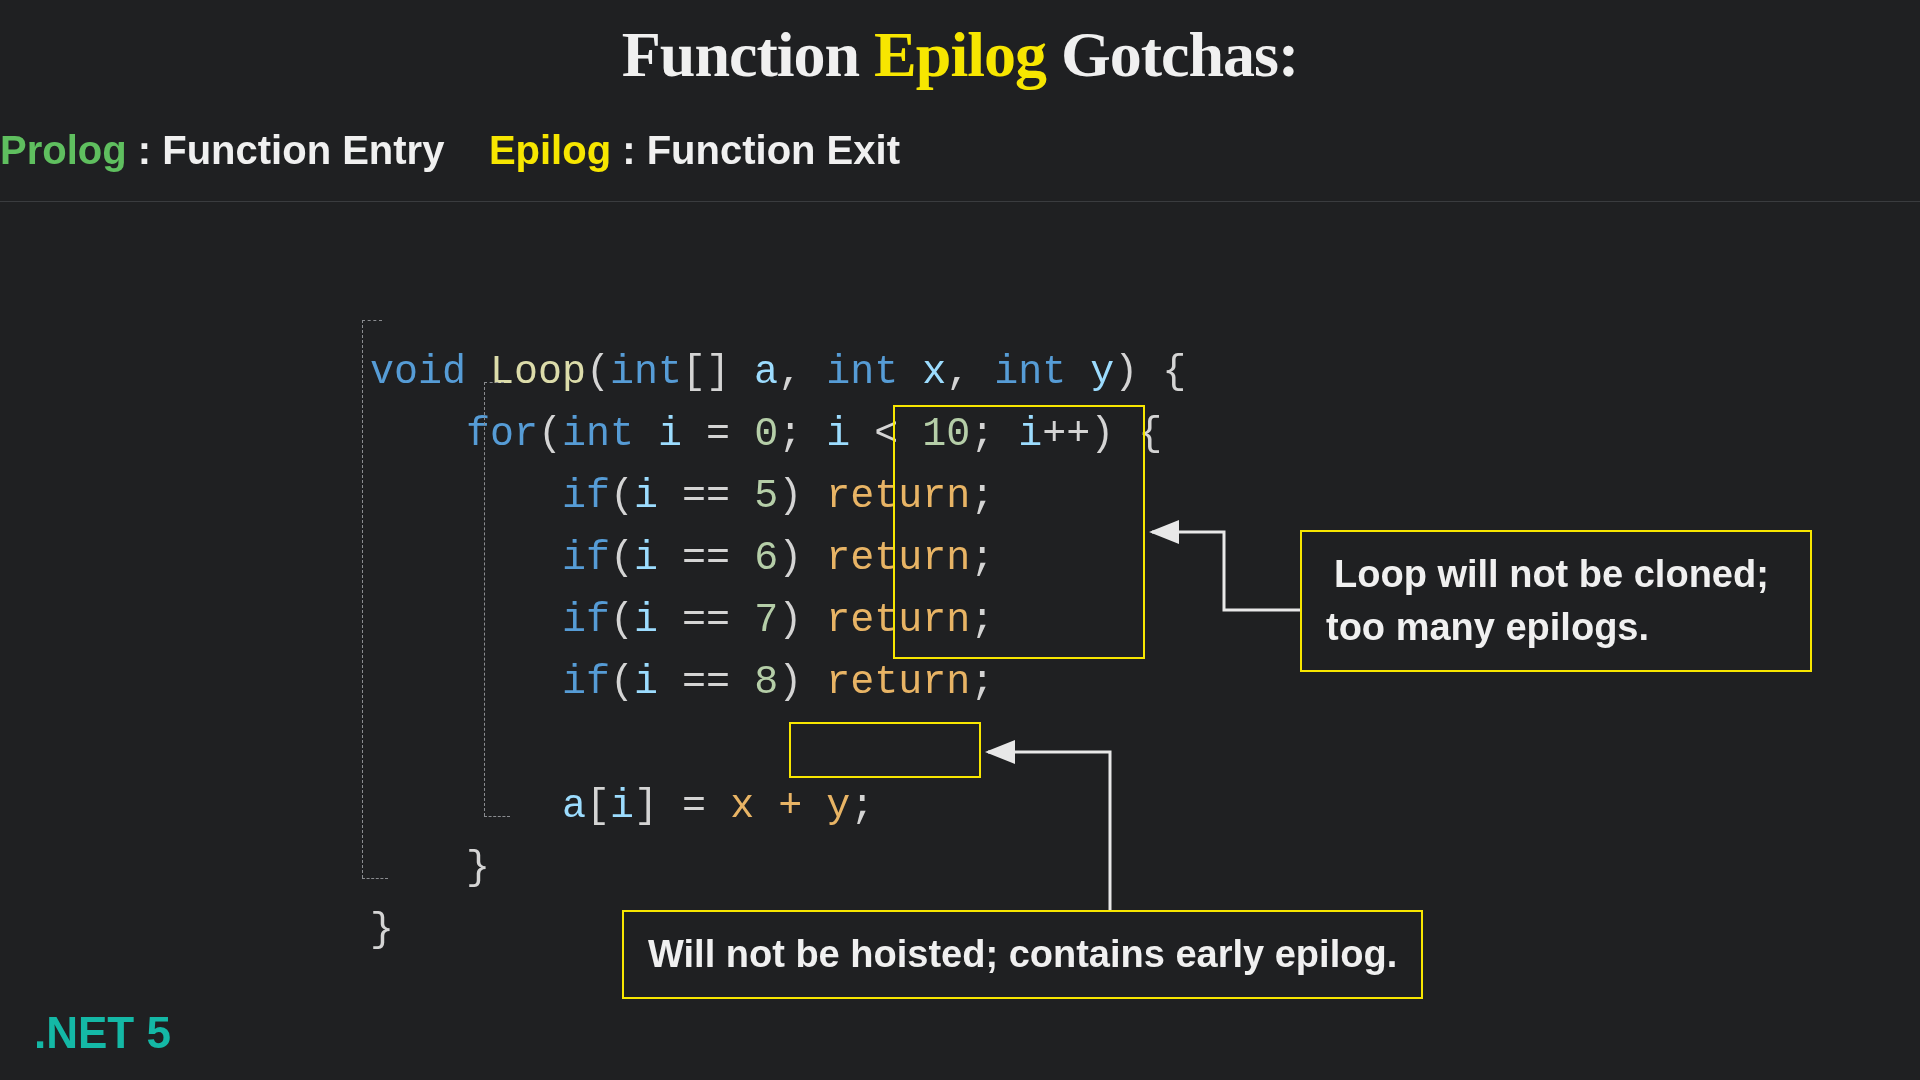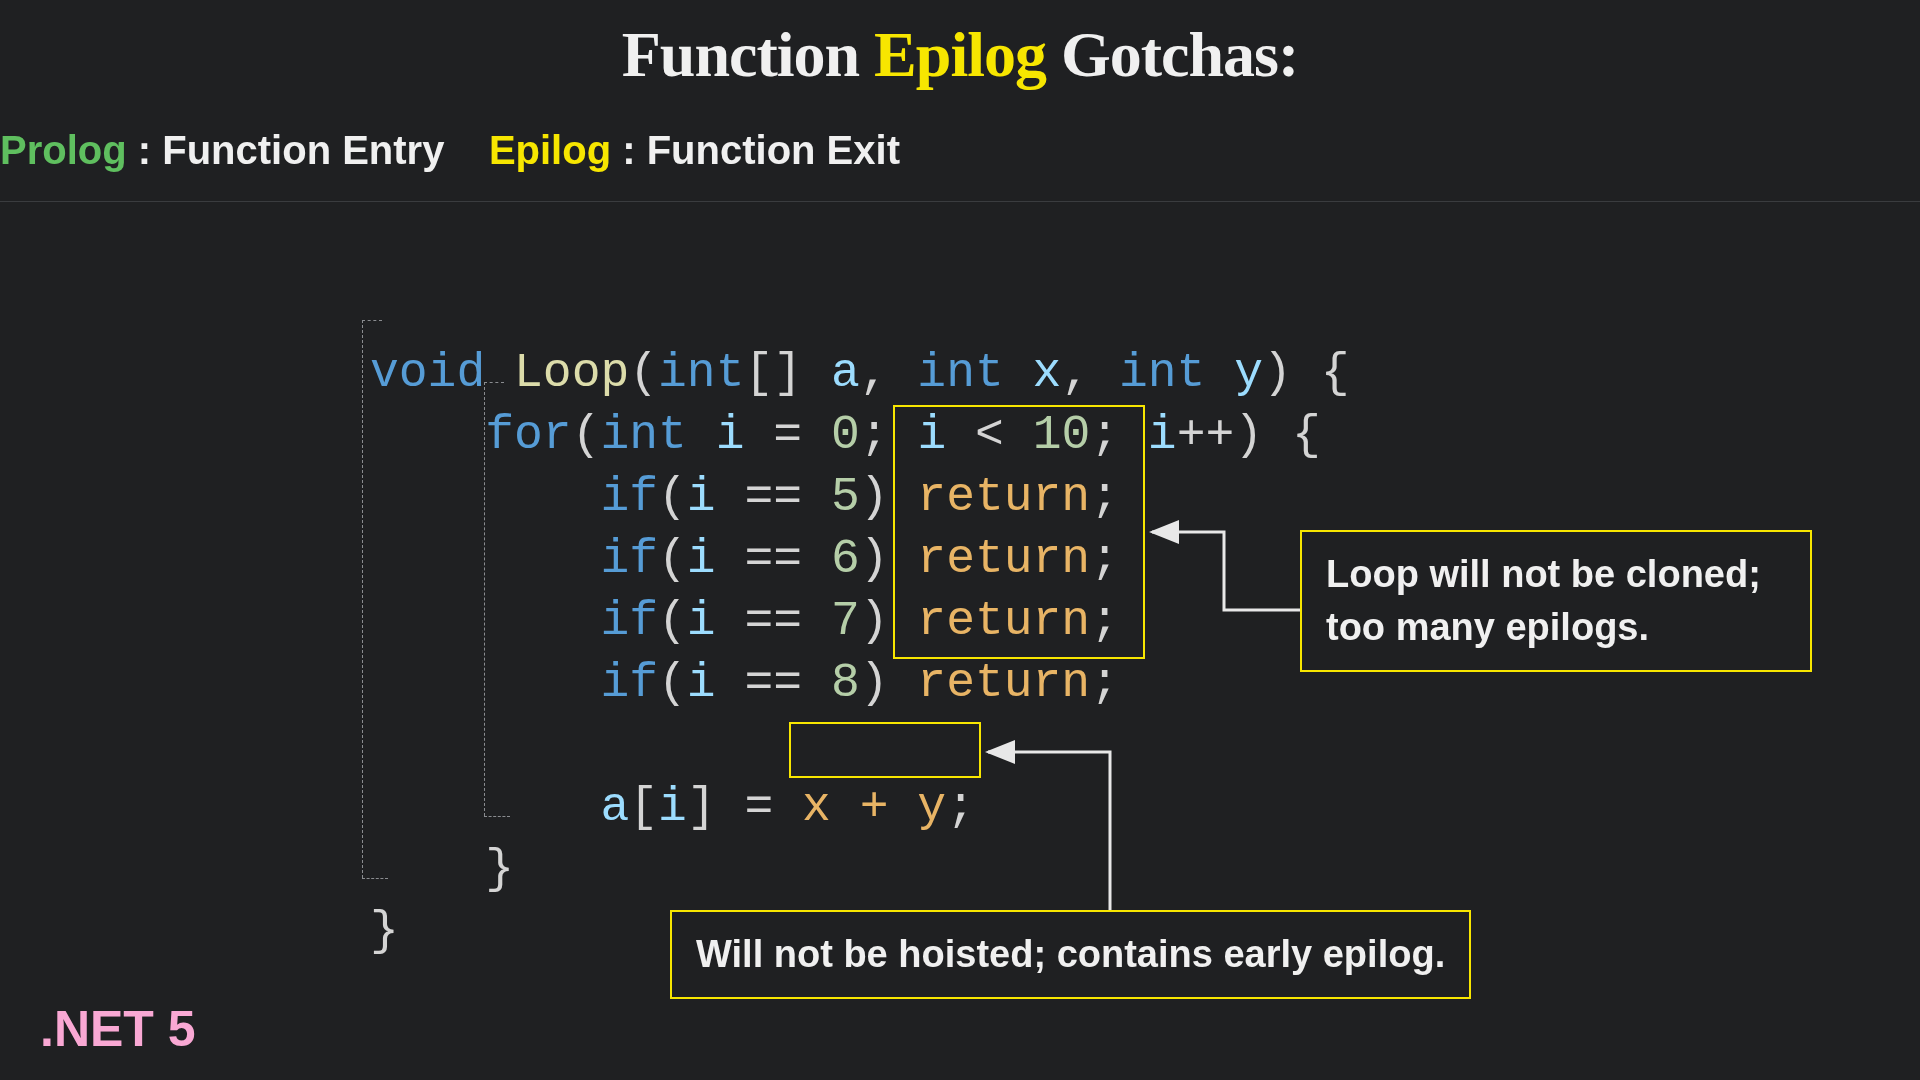--- a/index.html
+++ b/index.html
@@ -34,21 +34,21 @@
   .divider {
     margin-top: 28px;
     border: none;
     border-top: 1px solid #3a3c3f;
   }
   .code-area {
     position: absolute;
     left: 370px;
     top: 280px;
     font-family: "Consolas", "Menlo", "Courier New", monospace;
-    font-size: 48px;
+    font-size: 40px;
     line-height: 62px;
     white-space: pre;
     color: #d4d4d4;
   }
   .kw { color: #569cd6; }
   .fn { color: #dcdcaa; }
   .num { color: #b5cea8; }
   .var { color: #9cdcfe; }
   .ret { color: #e8b465; }
   .expr { color: #e8b465; }
@@ -71,25 +71,25 @@
     font-family: "Segoe UI", "Helvetica Neue", Arial, sans-serif;
   }
   svg.arrows {
     position: absolute;
     left: 0; top: 0;
     width: 1920px; height: 1080px;
     pointer-events: none;
   }
   .footer {
     position: absolute;
-    left: 40px;
+    left: 34px;
     bottom: 22px;
-    font-size: 50px;
+    font-size: 44px;
     font-weight: 800;
-    color: #f9a8d4;
+    color: #14b8a6;
   }
   
   .guide {
     position: absolute;
     border-left: 1px dashed #8a8c90;
   }
   .guide-h {
     position: absolute;
     border-top: 1px dashed #8a8c90;
   }
@@ -126,23 +126,23 @@
 <div class="guide-h" style="left:362px; top:878px; width:26px;"></div>
 <div class="guide-h" style="left:362px; top:320px; width:20px;"></div>
 
 <div class="guide" style="left:484px; top:382px; height:434px;"></div>
 <div class="guide-h" style="left:484px; top:816px; width:26px;"></div>
 <div class="guide-h" style="left:484px; top:382px; width:20px;"></div>
 
 <div class="box" style="left:893px; top:405px; width:252px; height:254px;"></div>
 <div class="box" style="left:789px; top:722px; width:192px; height:56px;"></div>
 
-<div class="callout" style="left:1300px; top:530px; width:512px;"><span style="white-space:pre-line;">Loop will not be cloned;
+<div class="callout" style="left:1300px; top:530px; width:512px;"><span style="white-space:pre-line;margin-left:8px;">Loop will not be cloned;
 too many epilogs.</span></div>
-<div class="callout" style="left:670px; top:910px;"><span>Will not be hoisted; contains early epilog.</span></div>
+<div class="callout" style="left:622px; top:910px;"><span>Will not be hoisted; contains early epilog.</span></div>
 
 <svg class="arrows">
   <defs>
     <marker id="arrowhead" markerWidth="10" markerHeight="8" refX="9" refY="4" orient="auto">
       <polygon points="0 0, 10 4, 0 8" fill="#e8e8e8"></polygon>
     </marker>
   </defs>
 
   <path d="M 1300 610 L 1224 610 L 1224 532 L 1152 532" stroke="#e8e8e8" stroke-width="3" fill="none" marker-end="url(#arrowhead)"></path>
 

